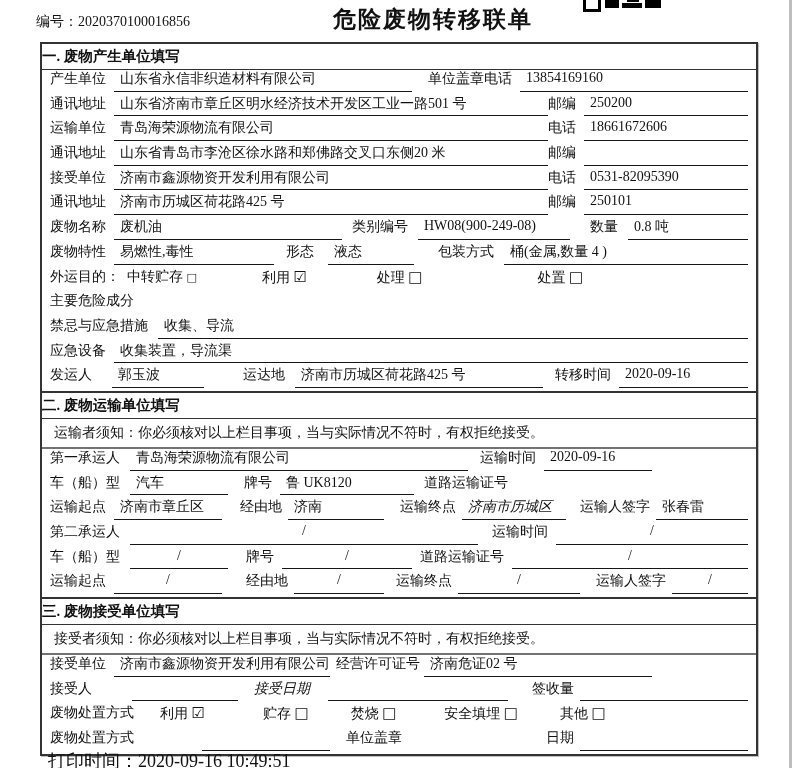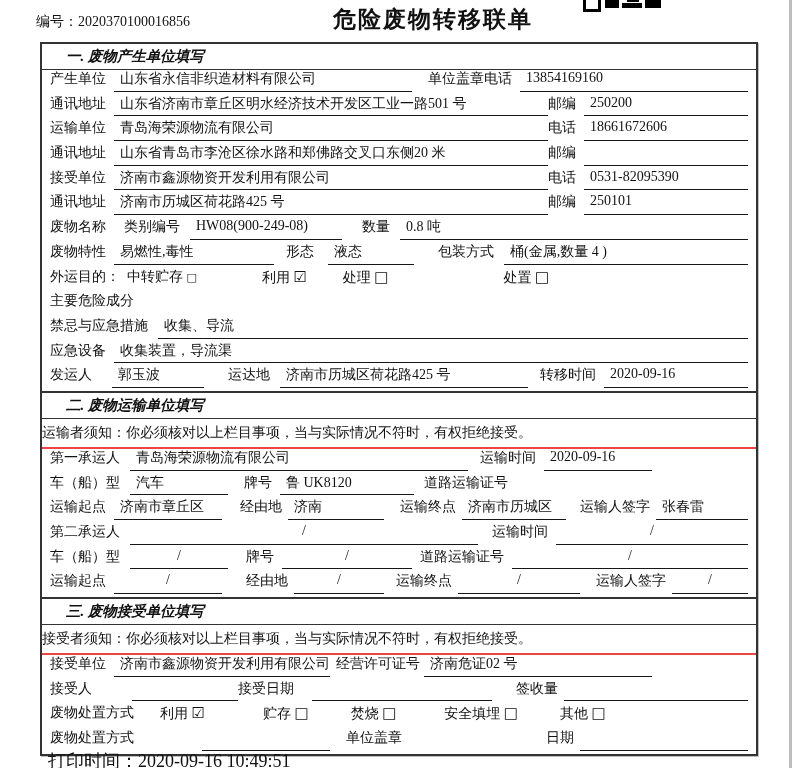--- a/index.html
+++ b/index.html
@@ -12,27 +12,27 @@
   .doc-no{position:absolute;left:36px;top:13px;font-size:14px;white-space:nowrap;}
   .doc-title{position:absolute;left:333px;top:4px;font-size:23px;font-weight:bold;letter-spacing:2px;white-space:nowrap;}
   .frag{position:absolute;background:#000;}
   .frag-box{position:absolute;border:3px solid #000;background:#fff;}
   .formtable{
     position:absolute;left:40px;top:42px;width:714px;
     border:2px solid #333;background:#fff;
     box-shadow:1px 1px 0 rgba(0,0,0,0.25);
   }
   .sec-h{
-    height:25px;line-height:25px;padding:0 24px;font-size:14.5px;font-weight:bold;
-    border-bottom:1px solid #333;white-space:nowrap;font-style:italic;
+    height:25px;line-height:25px;padding:0 0;font-size:14.5px;font-weight:bold;
+    border-bottom:1px solid #333;white-space:nowrap;
   }
   .sec-h.mid{border-top:2px solid #333;}
   .notice{
-    height:28px;line-height:28px;padding:0 0;font-size:14px;
-    border-bottom:2px solid #ef4444;white-space:nowrap;
+    height:28px;line-height:28px;padding:0 12px;font-size:14px;
+    border-bottom:2px solid #737373;white-space:nowrap;
   }
   .row{
     display:flex;height:24.7px;padding:0 8px 3px 8px;
     font-size:14px;white-space:nowrap;box-sizing:border-box;
   }
   .lb{flex:none;white-space:nowrap;}
   .u{
     flex:none;display:inline-block;border-bottom:1px solid #161616;
     padding:0 0 0 6px;min-height:17px;white-space:nowrap;overflow:hidden;box-sizing:border-box;
   }
@@ -102,61 +102,62 @@
 
   <div class="row">
     <span class="lb" style="width:64px;">通讯地址</span>
     <span class="u" style="width:434px;">济南市历城区荷花路425 号</span>
     <span class="lb" style="margin-left:auto;width:36px;">邮编</span>
     <span class="u grow">250101</span>
   </div>
 
   <div class="row">
     <span class="lb" style="width:64px;">废物名称</span>
+    <span class="u" style="width:228px;">废机油</span>
     <span class="lb" style="margin-left:10px;width:66px;">类别编号</span>
     <span class="u" style="width:152px;">HW08(900-249-08)</span>
     <span class="lb" style="margin-left:20px;width:38px;">数量</span>
     <span class="u grow">0.8 吨</span>
   </div>
 
   <div class="row">
     <span class="lb" style="width:64px;">废物特性</span>
     <span class="u" style="width:160px;">易燃性,毒性</span>
     <span class="lb" style="margin-left:12px;width:42px;">形态</span>
     <span class="u" style="width:86px;">液态</span>
     <span class="lb" style="margin-left:24px;width:66px;">包装方式</span>
     <span class="u grow">桶(金属,数量 4 )</span>
   </div>
 
   <div class="row">
     <span class="lb" style="width:77px;">外运目的：</span>
     <span class="opt"><span>中转贮存</span> <span class="box-sm">□</span></span>
     <span class="opt" style="margin-left:65px;"><span>利用</span> <span class="box">☑</span></span>
-    <span class="opt" style="margin-left:36px;"><span>处理</span> <span class="box">□</span></span>
+    <span class="opt" style="margin-left:70px;"><span>处理</span> <span class="box">□</span></span>
     <span class="opt" style="margin-left:115px;"><span>处置</span> <span class="box">□</span></span>
   </div>
 
   <div class="row">
     <span class="lb" style="width:96px;">主要危险成分</span>
   </div>
 
   <div class="row">
     <span class="lb" style="width:108px;">禁忌与应急措施</span>
     <span class="u grow">收集、导流</span>
   </div>
 
   <div class="row">
     <span class="lb" style="width:64px;">应急设备</span>
     <span class="u grow">收集装置，导流渠</span>
   </div>
 
   <div class="row">
     <span class="lb" style="width:62px;">发运人</span>
     <span class="u" style="width:92px;">郭玉波</span>
-    <span class="lb" style="margin-left:24px;width:52px;">运达地</span>
+    <span class="lb" style="margin-left:39px;width:52px;">运达地</span>
     <span class="u" style="width:248px;">济南市历城区荷花路425 号</span>
     <span class="lb" style="margin-left:12px;width:64px;">转移时间</span>
     <span class="u grow">2020-09-16</span>
   </div>
 
   <div class="sec-h mid">二. 废物运输单位填写</div>
   <div class="notice">运输者须知：你必须核对以上栏目事项，当与实际情况不符时，有权拒绝接受。</div>
 
   <div class="row">
     <span class="lb" style="width:80px;">第一承运人</span>
@@ -172,21 +173,21 @@
     <span class="u" style="width:134px;">鲁 UK8120</span>
     <span class="lb" style="margin-left:10px;width:92px;">道路运输证号</span>
   </div>
 
   <div class="row">
     <span class="lb" style="width:64px;">运输起点</span>
     <span class="u" style="width:108px;">济南市章丘区</span>
     <span class="lb" style="margin-left:18px;width:48px;">经由地</span>
     <span class="u" style="width:96px;">济南</span>
     <span class="lb" style="margin-left:16px;width:62px;">运输终点</span>
-    <span class="u" style="width:104px;">济南市历城区</span>
+    <span class="u" style="width:104px;font-style:italic;">济南市历城区</span>
     <span class="lb" style="margin-left:14px;width:76px;">运输人签字</span>
     <span class="u grow">张春雷</span>
   </div>
 
   <div class="row">
     <span class="lb" style="width:80px;">第二承运人</span>
     <span class="u ctr" style="width:348px;">/</span>
     <span class="lb" style="margin-left:14px;width:64px;">运输时间</span>
     <span class="u grow ctr">/</span>
   </div>
@@ -217,21 +218,21 @@
   <div class="row">
     <span class="lb" style="width:64px;">接受单位</span>
     <span class="u" style="width:216px;">济南市鑫源物资开发利用有限公司</span>
     <span class="lb" style="margin-left:6px;width:88px;">经营许可证号</span>
     <span class="u" style="width:228px;">济南危证02 号</span>
   </div>
 
   <div class="row">
     <span class="lb" style="width:62px;">接受人</span>
     <span class="u" style="width:106px;margin-left:20px;"></span>
-    <span class="lb" style="width:62px;">接受日期</span>
+    <span class="lb" style="margin-left:16px;width:62px;font-style:italic;">接受日期</span>
     <span class="u" style="width:180px;margin-left:12px;"></span>
     <span class="lb" style="margin-left:24px;width:48px;">签收量</span>
     <span class="u grow"></span>
   </div>
 
   <div class="row">
     <span class="lb" style="width:88px;">废物处置方式</span>
     <span class="opt" style="margin-left:22px;"><span>利用</span> <span class="box">☑</span></span>
     <span class="opt" style="margin-left:58px;"><span>贮存</span> <span class="box">□</span></span>
     <span class="opt" style="margin-left:42px;"><span>焚烧</span> <span class="box">□</span></span>

